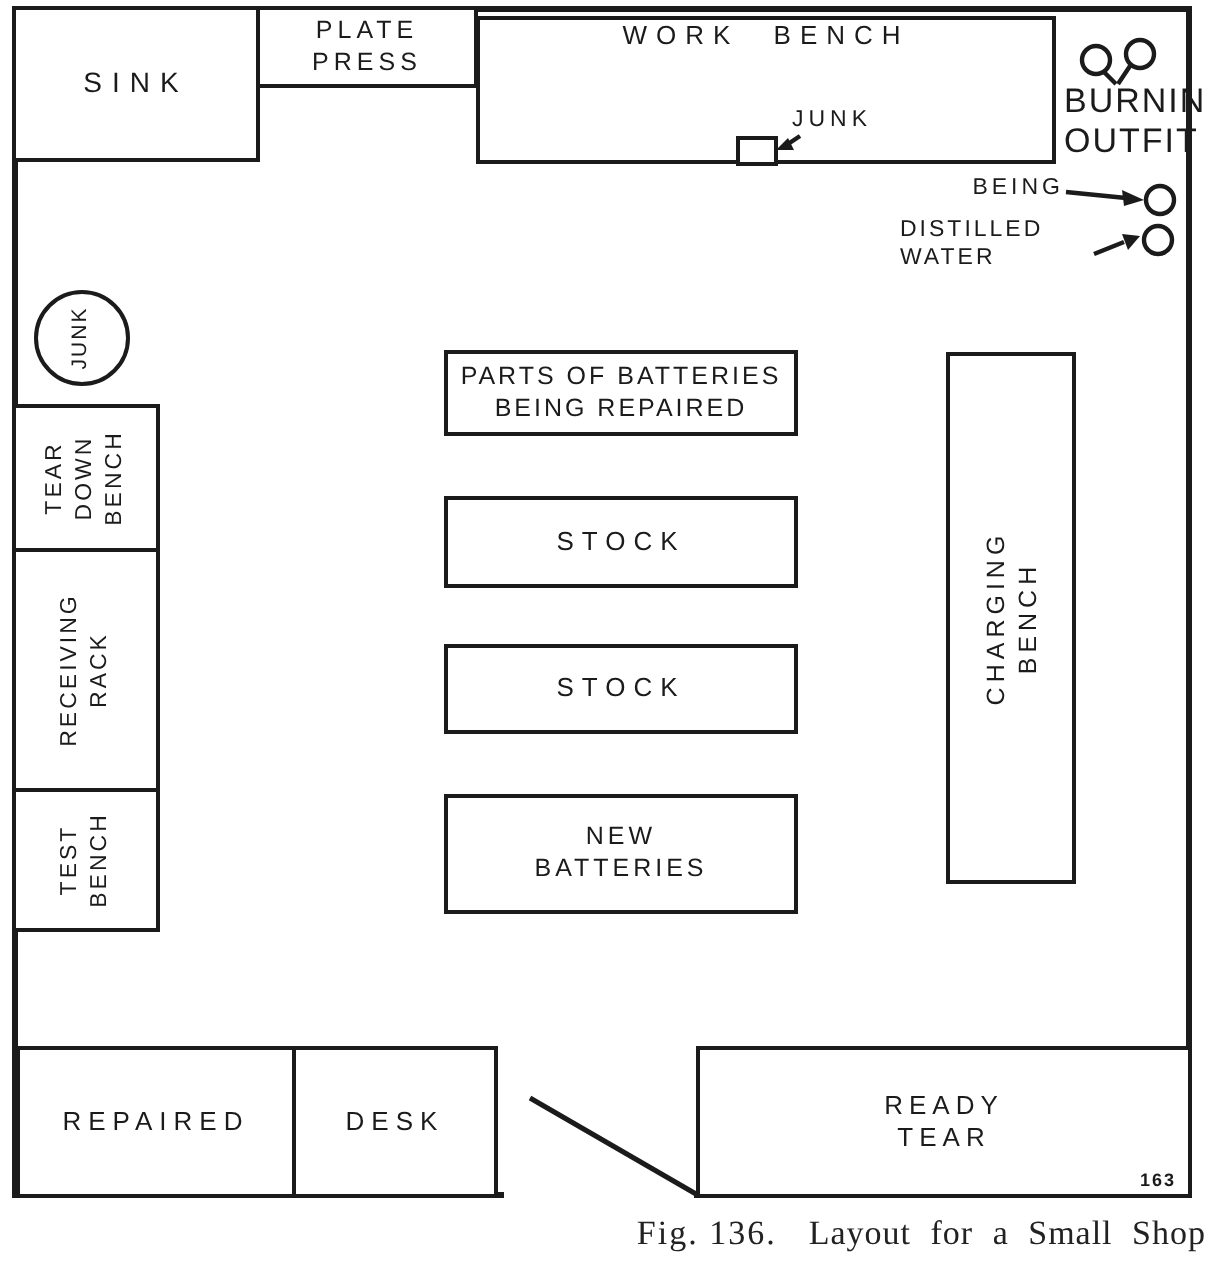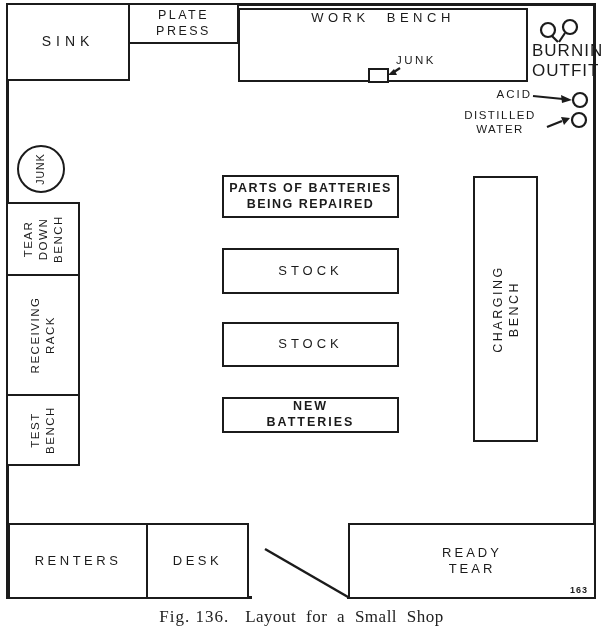--- a/index.html
+++ b/index.html
@@ -35,36 +35,36 @@
   }
   .free-lbl{
     position:absolute;white-space:pre-line;
     font-size:11.5px;letter-spacing:1.5px;line-height:1.2;
   }
   .sink-lbl{font-size:14px;letter-spacing:5px;}
   .plate-lbl{font-size:12.5px;letter-spacing:2.5px;}
   .workbench-box{align-items:flex-start;}
   .workbench-lbl{font-size:13px;letter-spacing:4.5px;word-spacing:9px;}
   .stock-lbl{letter-spacing:4px;}
-  .center-lbl{font-size:12.5px;letter-spacing:2px;font-weight:bold;}
+  .center-lbl{font-size:12.5px;letter-spacing:2px;}
   .charging-lbl{font-size:12.5px;letter-spacing:2.5px;word-spacing:12px;}
   .junk-circle{
     position:absolute;border:2px solid var(--ink);border-radius:50%;
     background:var(--paper);box-sizing:border-box;
   }
   .junk-lbl{font-size:10.5px;letter-spacing:1px;}
   .bottom-lbl{font-size:13px;letter-spacing:3.5px;}
   .plate-number{
     position:absolute;right:6px;bottom:2px;
     font-size:9px;letter-spacing:1px;font-weight:bold;
   }
   svg.overlay{position:absolute;left:0;top:0;pointer-events:none;}
   .caption{
     position:absolute;left:0;top:607px;width:603px;
-    text-align:center;
+    text-align:right;
     font-family:"Liberation Serif", serif;
     font-size:17px;color:#222;
   }
   .caption .figlabel{margin-right:16px;letter-spacing:1px;}
   .caption .figtitle{word-spacing:5px;letter-spacing:0.5px;}
 </style>
 </head>
 <body>
 
 <div class="wall" style="left:6px;top:3px;width:590px;height:3px;"></div>
@@ -85,22 +85,22 @@
 <div class="pbox workbench-box" style="left:238px;top:8px;width:290px;height:74px;">
   <span class="lbl workbench-lbl">WORK BENCH</span>
 </div>
 
 <div class="pbox" style="left:368px;top:68px;width:21px;height:15px;"></div>
 <div class="free-lbl" style="left:396px;top:54px;letter-spacing:2.5px;">JUNK</div>
 
 <div class="free-lbl" style="left:532px;top:41px;width:62px;text-align:center;font-size:17px;letter-spacing:1px;">BURNING
 OUTFIT</div>
 
-<div class="free-lbl" style="left:482px;top:88px;width:50px;text-align:right;letter-spacing:2px;">ACID</div>
-<div class="free-lbl" style="left:450px;top:109px;width:100px;text-align:center;">DISTILLED
+<div class="free-lbl" style="left:482px;top:88px;width:50px;text-align:right;letter-spacing:2px;">BEING</div>
+<div class="free-lbl" style="left:450px;top:109px;width:100px;">DISTILLED
 WATER</div>
 
 <div class="junk-circle" style="left:17px;top:145px;width:48px;height:48px;">
   <span class="vtext junk-lbl">JUNK</span>
 </div>
 
 <div class="pbox" style="left:6px;top:202px;width:74px;height:74px;">
   <span class="vtext">TEAR
 DOWN
 BENCH</span>
@@ -122,31 +122,31 @@
 </div>
 
 <div class="pbox" style="left:222px;top:248px;width:177px;height:46px;">
   <span class="lbl stock-lbl">STOCK</span>
 </div>
 
 <div class="pbox" style="left:222px;top:322px;width:177px;height:45px;">
   <span class="lbl stock-lbl">STOCK</span>
 </div>
 
-<div class="pbox" style="left:222px;top:397px;width:177px;height:36px;">
+<div class="pbox" style="left:222px;top:397px;width:177px;height:60px;">
   <span class="lbl center-lbl">NEW
 BATTERIES</span>
 </div>
 
 <div class="pbox" style="left:473px;top:176px;width:65px;height:266px;">
   <span class="vtext charging-lbl">CHARGING BENCH</span>
 </div>
 
 <div class="pbox" style="left:8px;top:523px;width:140px;height:76px;">
-  <span class="lbl bottom-lbl">RENTERS</span>
+  <span class="lbl bottom-lbl">REPAIRED</span>
 </div>
 
 <div class="pbox" style="left:146px;top:523px;width:103px;height:76px;">
   <span class="lbl bottom-lbl">DESK</span>
 </div>
 
 <div class="pbox" style="left:348px;top:523px;width:248px;height:76px;">
   <span class="lbl bottom-lbl" style="letter-spacing:3px;">READY
 TEAR</span>
   <span class="plate-number">163</span>

